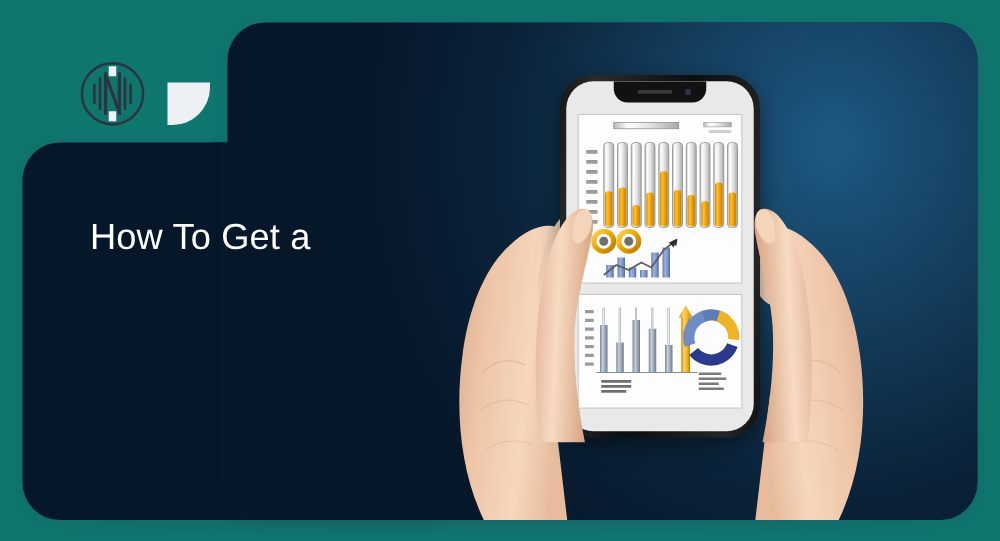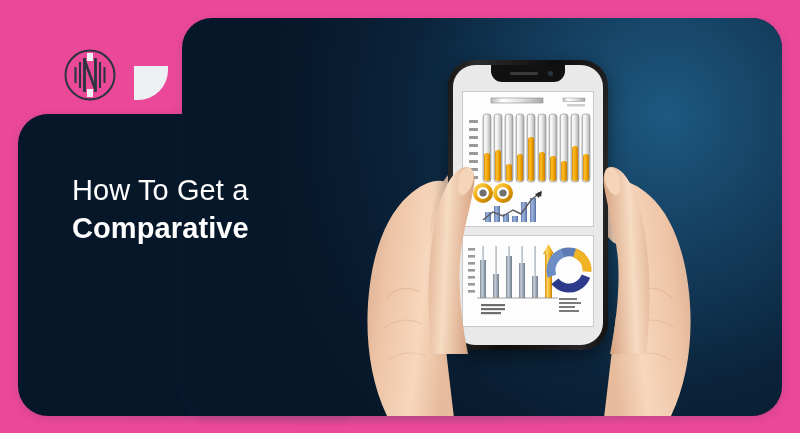--- a/index.html
+++ b/index.html
@@ -4,21 +4,22 @@
 <style>
   * { box-sizing: border-box; margin: 0; padding: 0; }
   html, body {
     width: 800px; height: 433px;
     font-family: "Liberation Sans", sans-serif;
     overflow: hidden;
   }
   #stage {
     position: relative;
     width: 800px; height: 433px;
-    background: #ec4899;
+    background: #0f766e;
+    text-align: center;
   }
 
   
   #logo {
     position: absolute; left: 63px; top: 48px;
     width: 54px; height: 54px; z-index: 30;
   }
 
   
   #card-wrap {
@@ -191,21 +192,20 @@
         <line x1="32.5" y1="10" x2="32.5" y2="44"></line>
         <line x1="21.5" y1="12" x2="32.5" y2="42"></line>
       </g>
       <rect x="24" y="5" width="6" height="8" fill="#eef1f4"></rect>
       <rect x="24" y="41" width="6" height="8" fill="#eef1f4"></rect>
     </svg>
   </div>
 
   <div id="heading">
     <div class="line light">How To Get a</div>
-    <div class="line bold">Comparative</div>
   </div>
 
   <div id="photo">
     <div id="photo-inner">
 
       <svg class="hand" style="left:10px; top:70px;" width="140" height="330" viewBox="0 0 140 330">
         <defs>
           <linearGradient id="skinL" x1="0" y1="0" x2="1" y2="0.3">
             <stop offset="0%" stop-color="#d9ab8d"></stop>
             <stop offset="30%" stop-color="#eec4a6"></stop>

